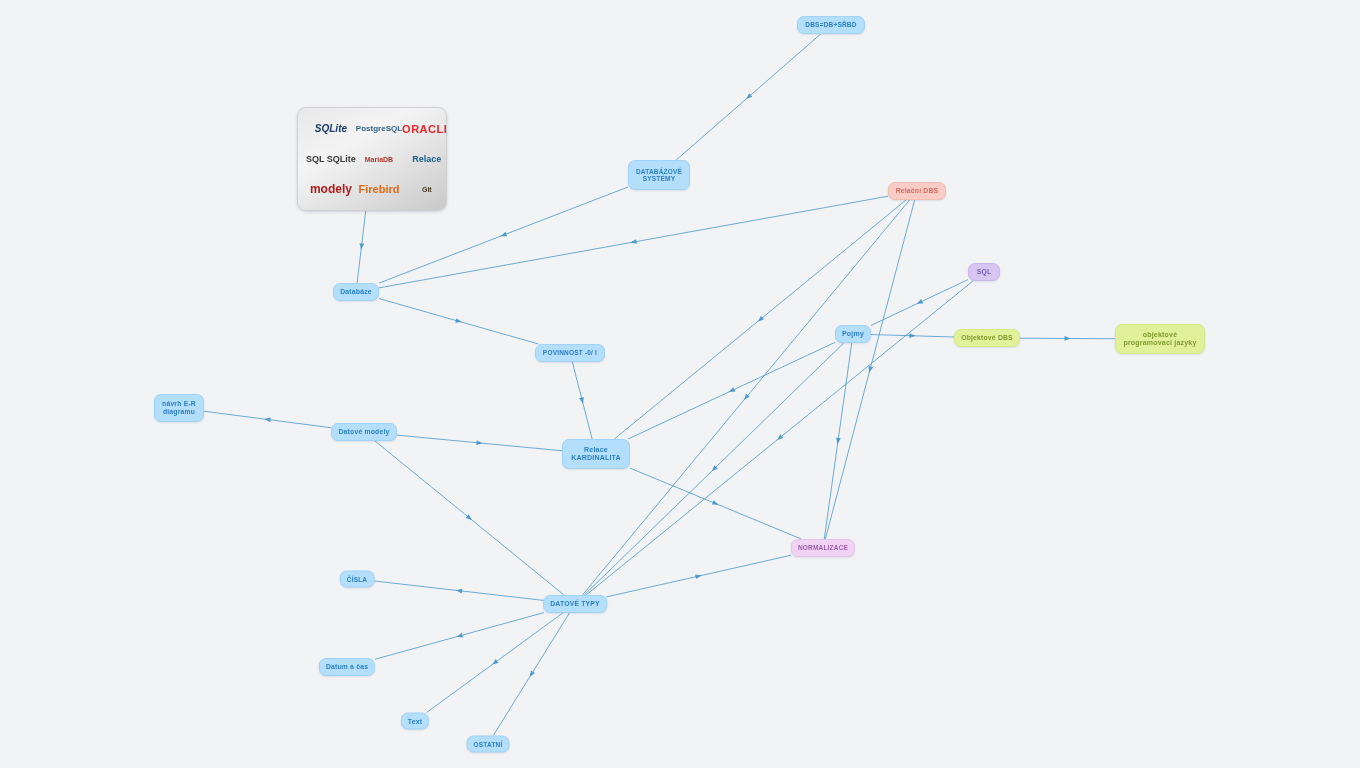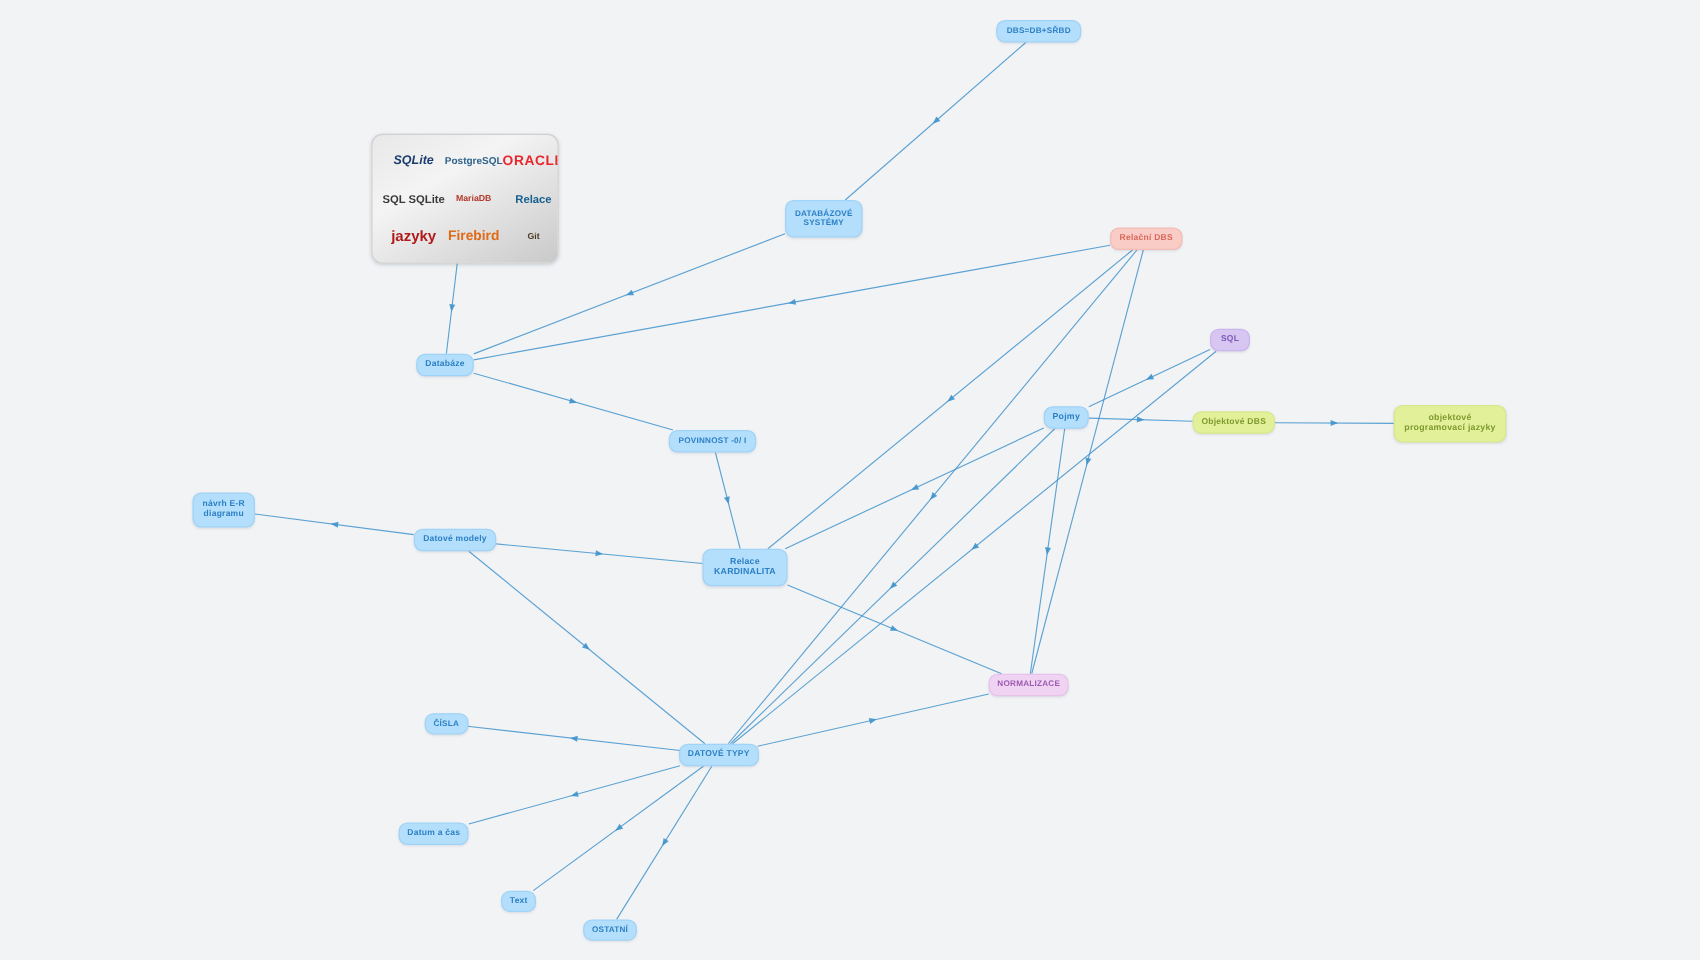--- a/index.html
+++ b/index.html
@@ -162,21 +162,21 @@
     </svg>
 
   <div class="image-node" id="img-node" style="left: 372px; top: 159px; width: 148px; height: 102px;">
     <div class="logo-grid">
       <div class="logo lg-sqlite">SQLite</div>
       <div class="logo lg-postgres">PostgreSQL</div>
       <div class="logo lg-oracle">ORACLE</div>
       <div class="logo lg-sqlserver">SQL SQLite</div>
       <div class="logo lg-mariadb">MariaDB</div>
       <div class="logo lg-mysql">Relace</div>
-      <div class="logo lg-dbase">jazyky</div>
+      <div class="logo lg-dbase">modely</div>
       <div class="logo lg-firebird">Firebird</div>
       <div class="logo lg-git">Git</div>
     </div>
   </div>
 <div class="node n-blue" style="left: 831px; top: 25px; min-width: 68px; height: 18px; font-size: 6.5px; padding: 0px 6px;">DBS=DB+SŘBD</div>
     <div class="node n-blue" style="left: 659px; top: 175px; min-width: 62px; height: 30px; font-size: 6.5px; padding: 0px 6px;">DATABÁZOVÉ
 SYSTÉMY</div>
     <div class="node n-pink" style="left: 917px; top: 191px; min-width: 58px; height: 18px; font-size: 6.8px; padding: 0px 6px;">Relační DBS</div>
     <div class="node n-purple" style="left: 984px; top: 272px; min-width: 32px; height: 18px; font-size: 6.8px; padding: 0px 6px;">SQL</div>
     <div class="node n-lime" style="left: 987px; top: 338px; min-width: 66px; height: 18px; font-size: 6.8px; padding: 0px 6px;">Objektové DBS</div>

